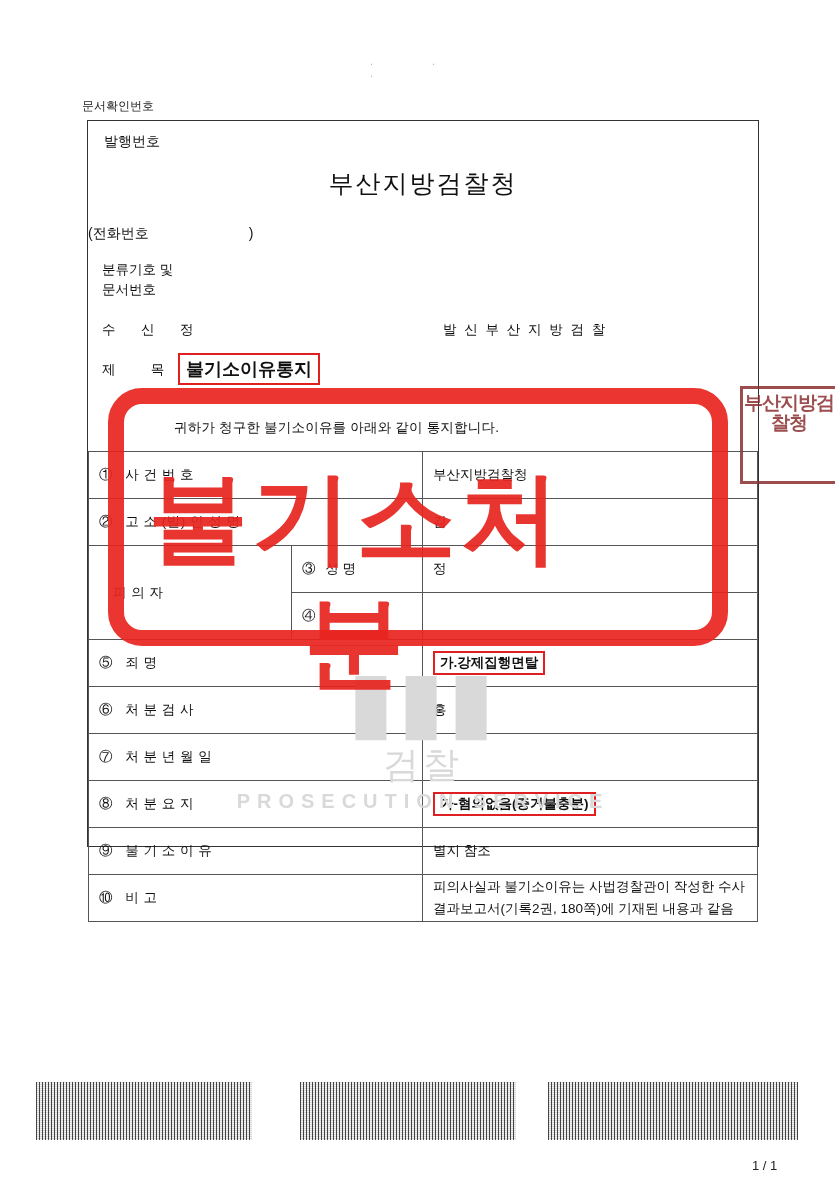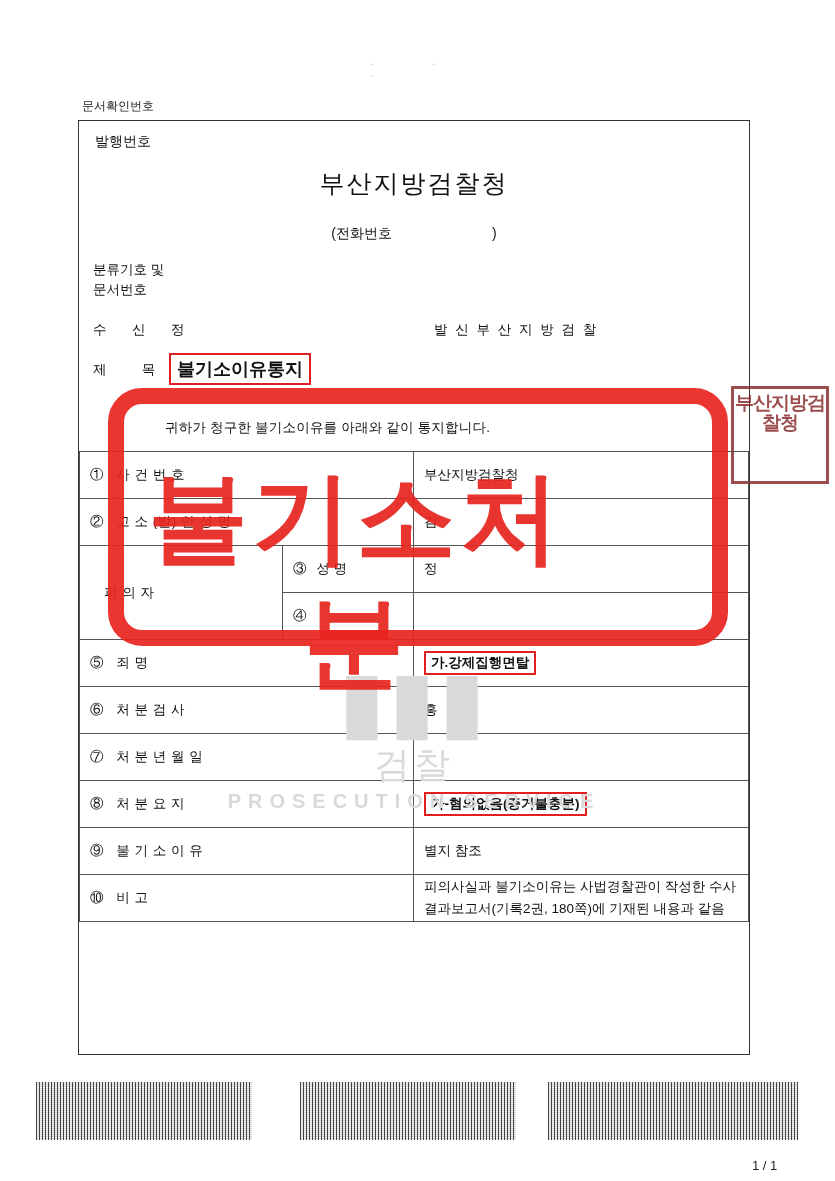--- a/index.html
+++ b/index.html
@@ -34,23 +34,23 @@
     top: 98px;
     left: 82px;
     font-size: 12px;
     color: #222;
   }
 
   
   .doc-box {
     position: absolute;
     top: 120px;
-    left: 78px;
+    left: 87px;
     width: 672px;
-    height: 935px;
+    height: 727px;
     border: 1.5px solid #333;
     box-sizing: border-box;
     background: #fff;
   }
 
   .issue-no {
     position: absolute;
     top: 12px;
     left: 16px;
     font-size: 14px;
@@ -64,21 +64,21 @@
     text-align: center;
     font-size: 25px;
     letter-spacing: 2px;
   }
 
   .phone-line {
     position: absolute;
     top: 104px;
     left: 0;
     width: 100%;
-    text-align: center;
+    text-align: left;
     font-size: 14px;
   }
   .phone-line .paren-gap {
     display: inline-block;
     width: 100px;
   }
 
   
   .hdr-field {
     position: absolute;

